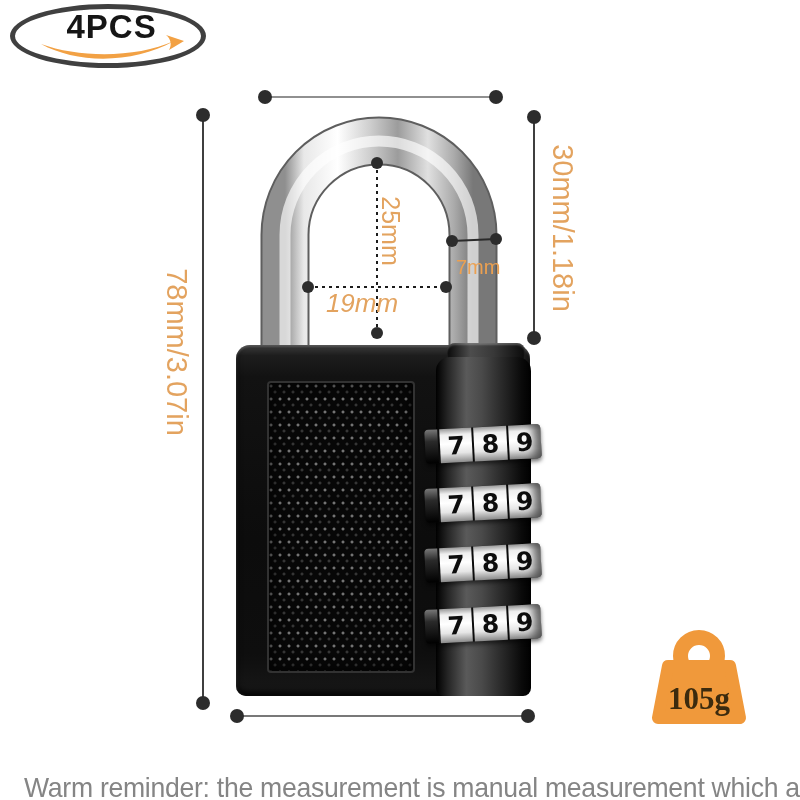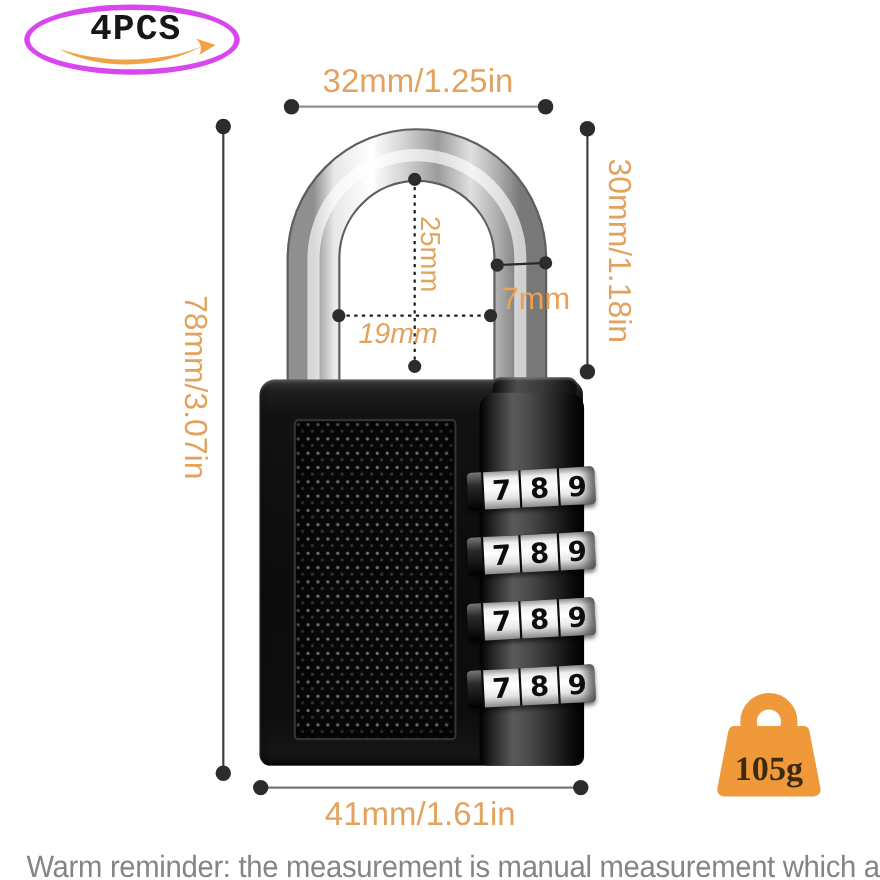--- a/index.html
+++ b/index.html
@@ -1,22 +1,22 @@
 <!DOCTYPE html>
 <html><head>
 <meta charset="utf-8">
 <style>
   html,body{margin:0;padding:0;}
   body{width:800px;height:800px;background:#ffffff;overflow:hidden;
        font-family:"Liberation Sans", sans-serif;}
   .canvas{position:relative;width:800px;height:800px;background:#ffffff;}
 
   
-  .badge{position:absolute;left:22px;top:4px;width:186px;height:54px;
-         border:5px solid #d946ef;border-radius:50%;z-index:7;font-family:Liberation Mono, monospace;}
+  .badge{position:absolute;left:10px;top:4px;width:186px;height:54px;
+         border:5px solid #404040;border-radius:50%;z-index:7;}
   .badge-label{position:absolute;left:50%;top:-1px;transform:translateX(-46%);
          font-size:33px;font-weight:600;letter-spacing:1px;color:#161616;}
   .badge-swoosh{position:absolute;left:22px;top:26px;}
 
   
   .lock-svg{position:absolute;left:0;top:0;z-index:1;}
   .lock-body{position:absolute;left:236px;top:345px;width:294px;height:351px;
          border-radius:14px 14px 10px 10px;z-index:2;
          background:linear-gradient(180deg,#3c3c3c 0%,#1d1d1d 3%,#121212 9%,#0c0c0c 55%,#0e0e0e 88%,#181818 100%);
          box-shadow:inset 0 2px 2px rgba(255,255,255,.14), inset 2px 0 3px rgba(255,255,255,.05), inset 0 -4px 6px rgba(0,0,0,.9);}
@@ -50,21 +50,21 @@
   
   .overlay{position:absolute;left:0;top:0;z-index:5;pointer-events:none;}
   .dim-label{position:absolute;z-index:6;color:#e3a35f;font-size:30px;white-space:nowrap;}
   .dim-label.v{writing-mode:vertical-rl;}
   .lbl-top{left:380px;top:58px;transform:translateX(-50%);}
   .lbl-right{left:546px;top:228px;transform:translateY(-50%);font-size:29px;}
   .lbl-left{left:160px;top:352px;transform:translateY(-50%);font-size:29px;}
   .lbl-bottom{left:382px;top:724px;transform:translateX(-50%);}
   .lbl-inner-h{left:376px;top:231px;transform:translateY(-50%);font-size:25px;}
   .lbl-inner-w{left:362px;top:288px;transform:translateX(-50%);font-size:26px;font-style:italic;}
-  .lbl-diam{left:456px;top:256px;font-size:28px;color:#eca050;}
+  .lbl-diam{left:456px;top:256px;font-size:20px;color:#eca050;}
 
   
   .weight{position:absolute;left:645px;top:628px;z-index:7;}
 
   
   .footer-note{position:absolute;left:24px;top:772px;z-index:7;
          font-size:28px;color:#858585;white-space:nowrap;
          transform:scaleX(.95);transform-origin:left top;letter-spacing:-0.3px;}
 </style>
 </head>
@@ -159,24 +159,22 @@
       <circle cx="308" cy="287" r="6" fill="#2c2c2c"></circle>
         <circle cx="446" cy="287" r="6" fill="#2c2c2c"></circle>
     </g>
     <g>
       <line x1="452" y1="241" x2="496" y2="239" stroke="#2a2a2a" stroke-width="2"></line>
       <circle cx="452" cy="241" r="6" fill="#2c2c2c"></circle>
         <circle cx="496" cy="239" r="6" fill="#2c2c2c"></circle>
     </g>
   </svg>
 
-  <div class="dim-label lbl-top">32mm/1.25in</div>
   <div class="dim-label v lbl-right">30mm/1.18in</div>
   <div class="dim-label v lbl-left">78mm/3.07in</div>
-  <div class="dim-label lbl-bottom">41mm/1.61in</div>
   <div class="dim-label v lbl-inner-h">25mm</div>
   <div class="dim-label lbl-inner-w">19mm</div>
   <div class="dim-label lbl-diam">7mm</div>
 
   <svg class="weight" width="110" height="102" viewBox="0 0 110 102">
     <circle cx="54" cy="28" r="18.5" fill="none" stroke="#f0993b" stroke-width="15"></circle>
     <polygon points="23,38 85,38 95,90 13,90" fill="#f0993b" stroke="#f0993b" stroke-width="12" stroke-linejoin="round"></polygon>
     <text x="54" y="81" text-anchor="middle" font-family="Liberation Serif, serif" font-weight="bold" font-size="31" fill="#3c2b0e">105g</text>
   </svg>
 

